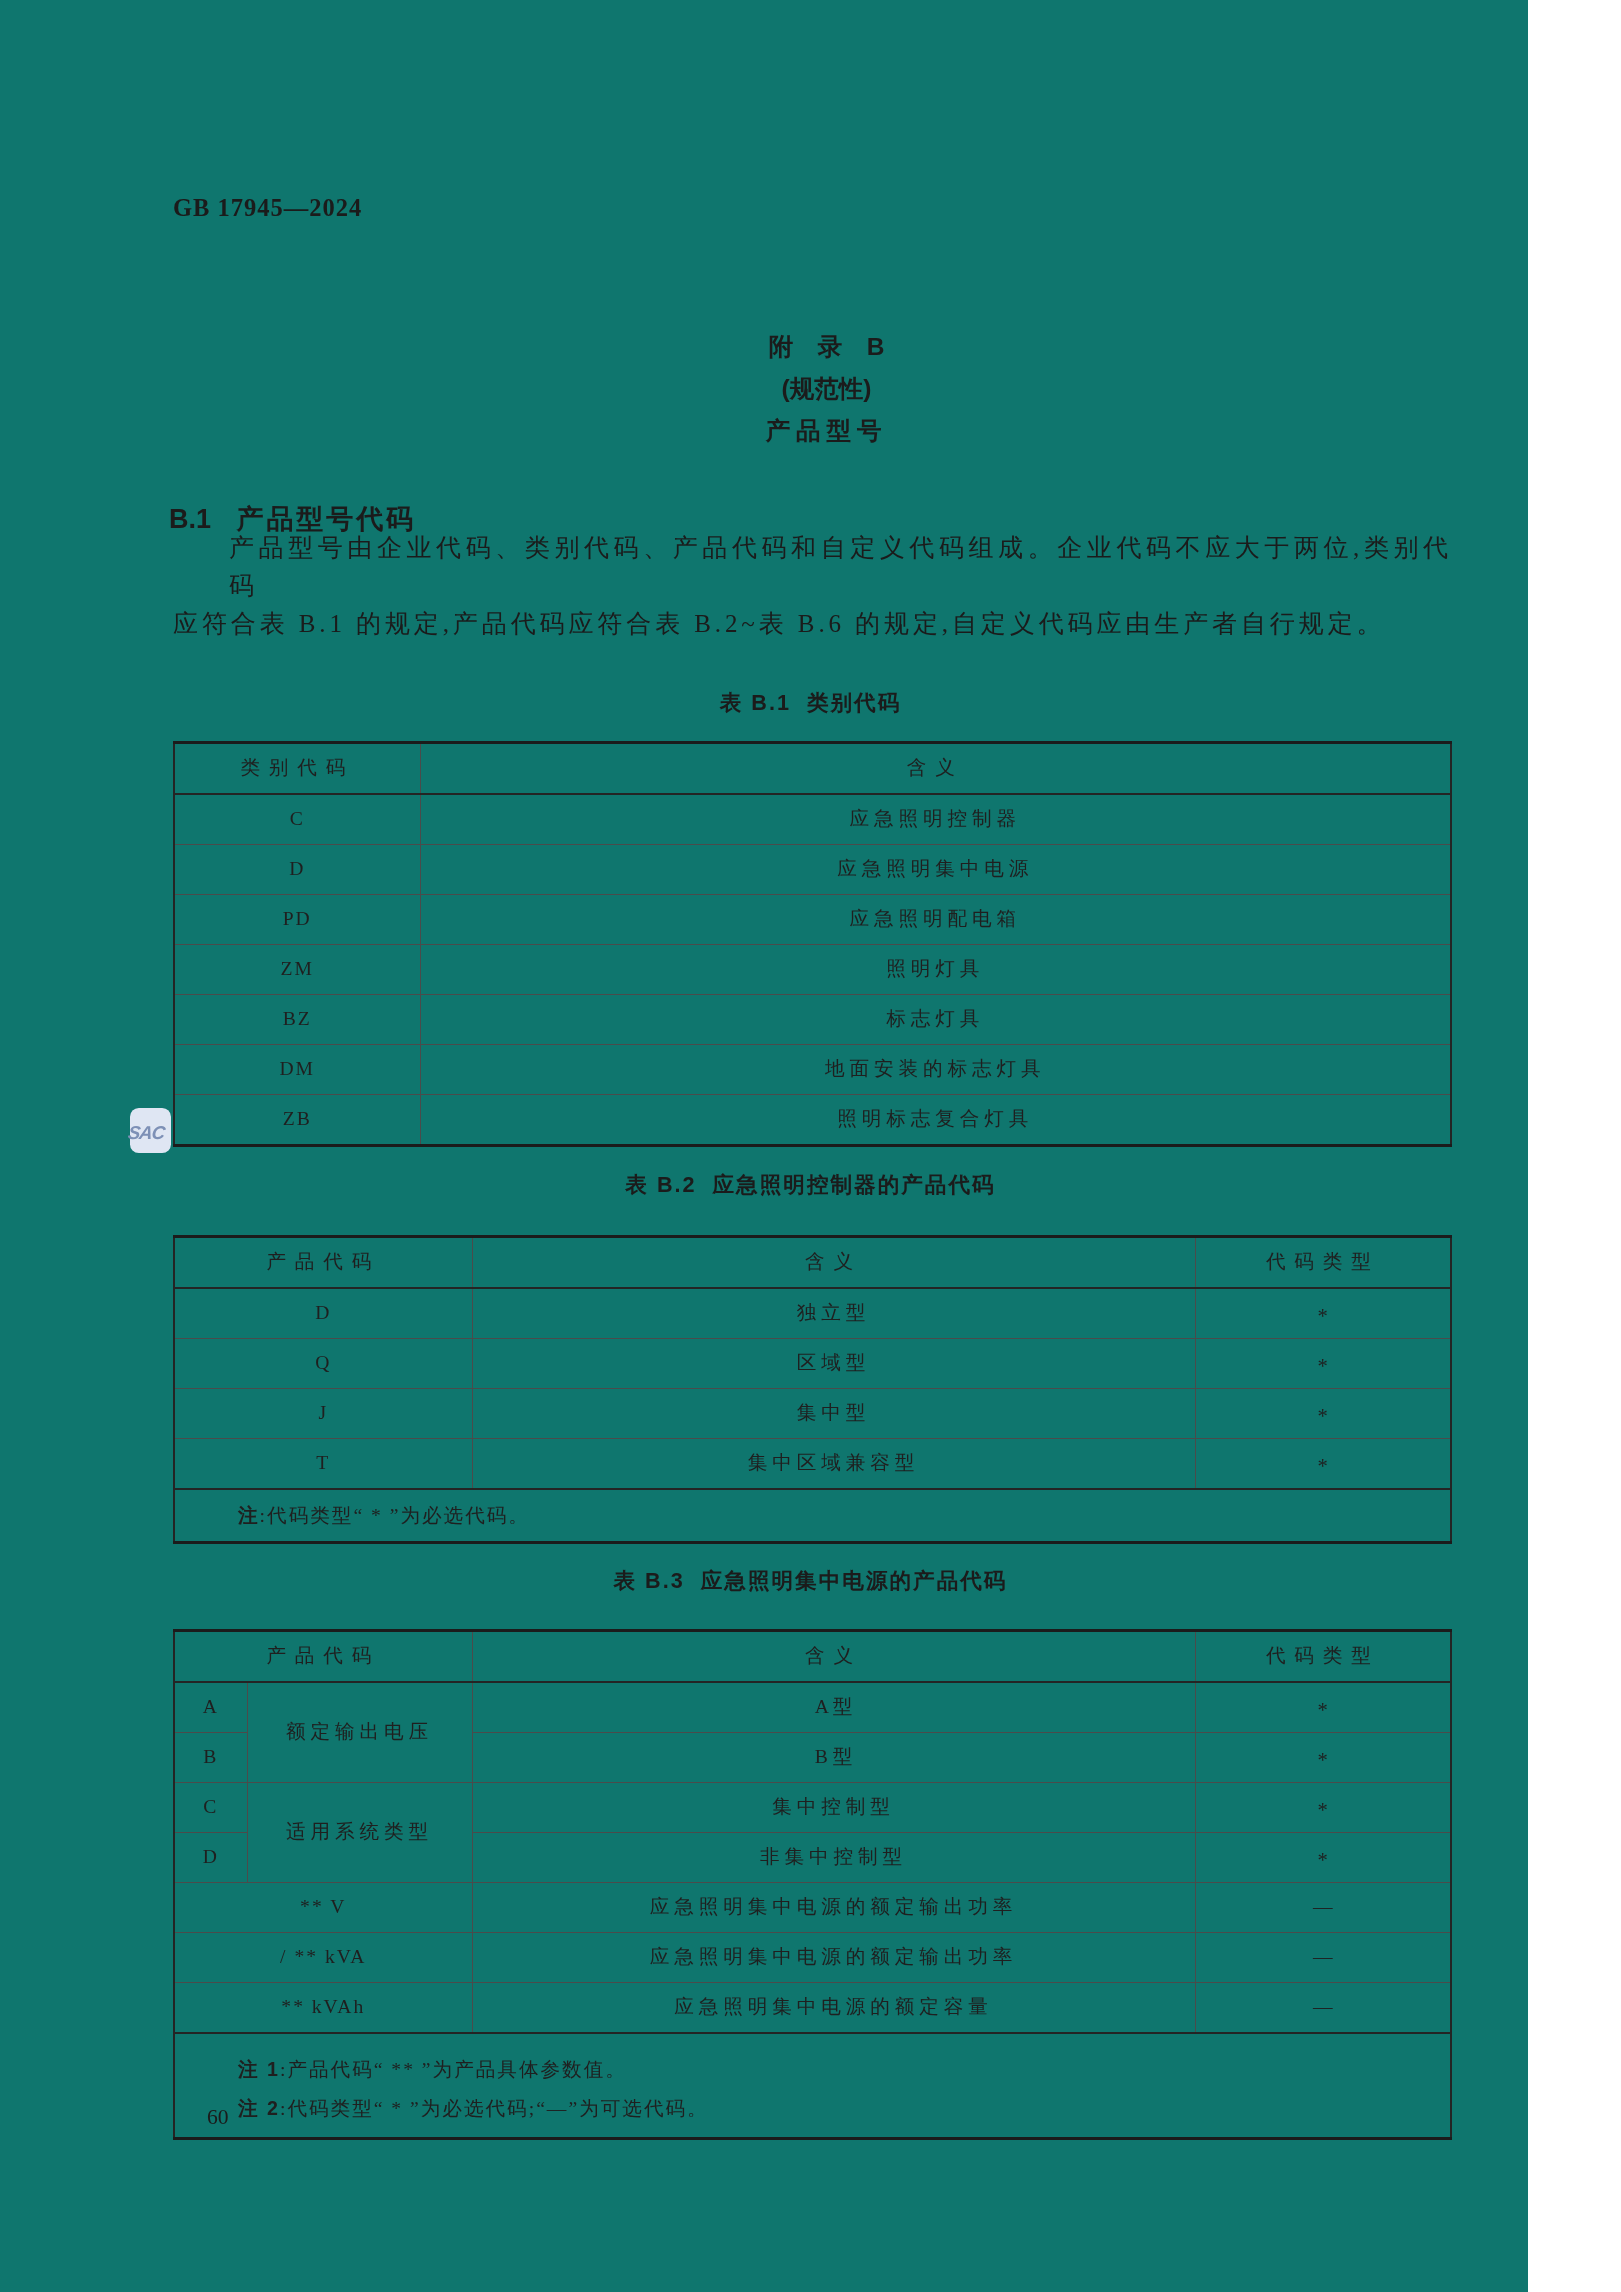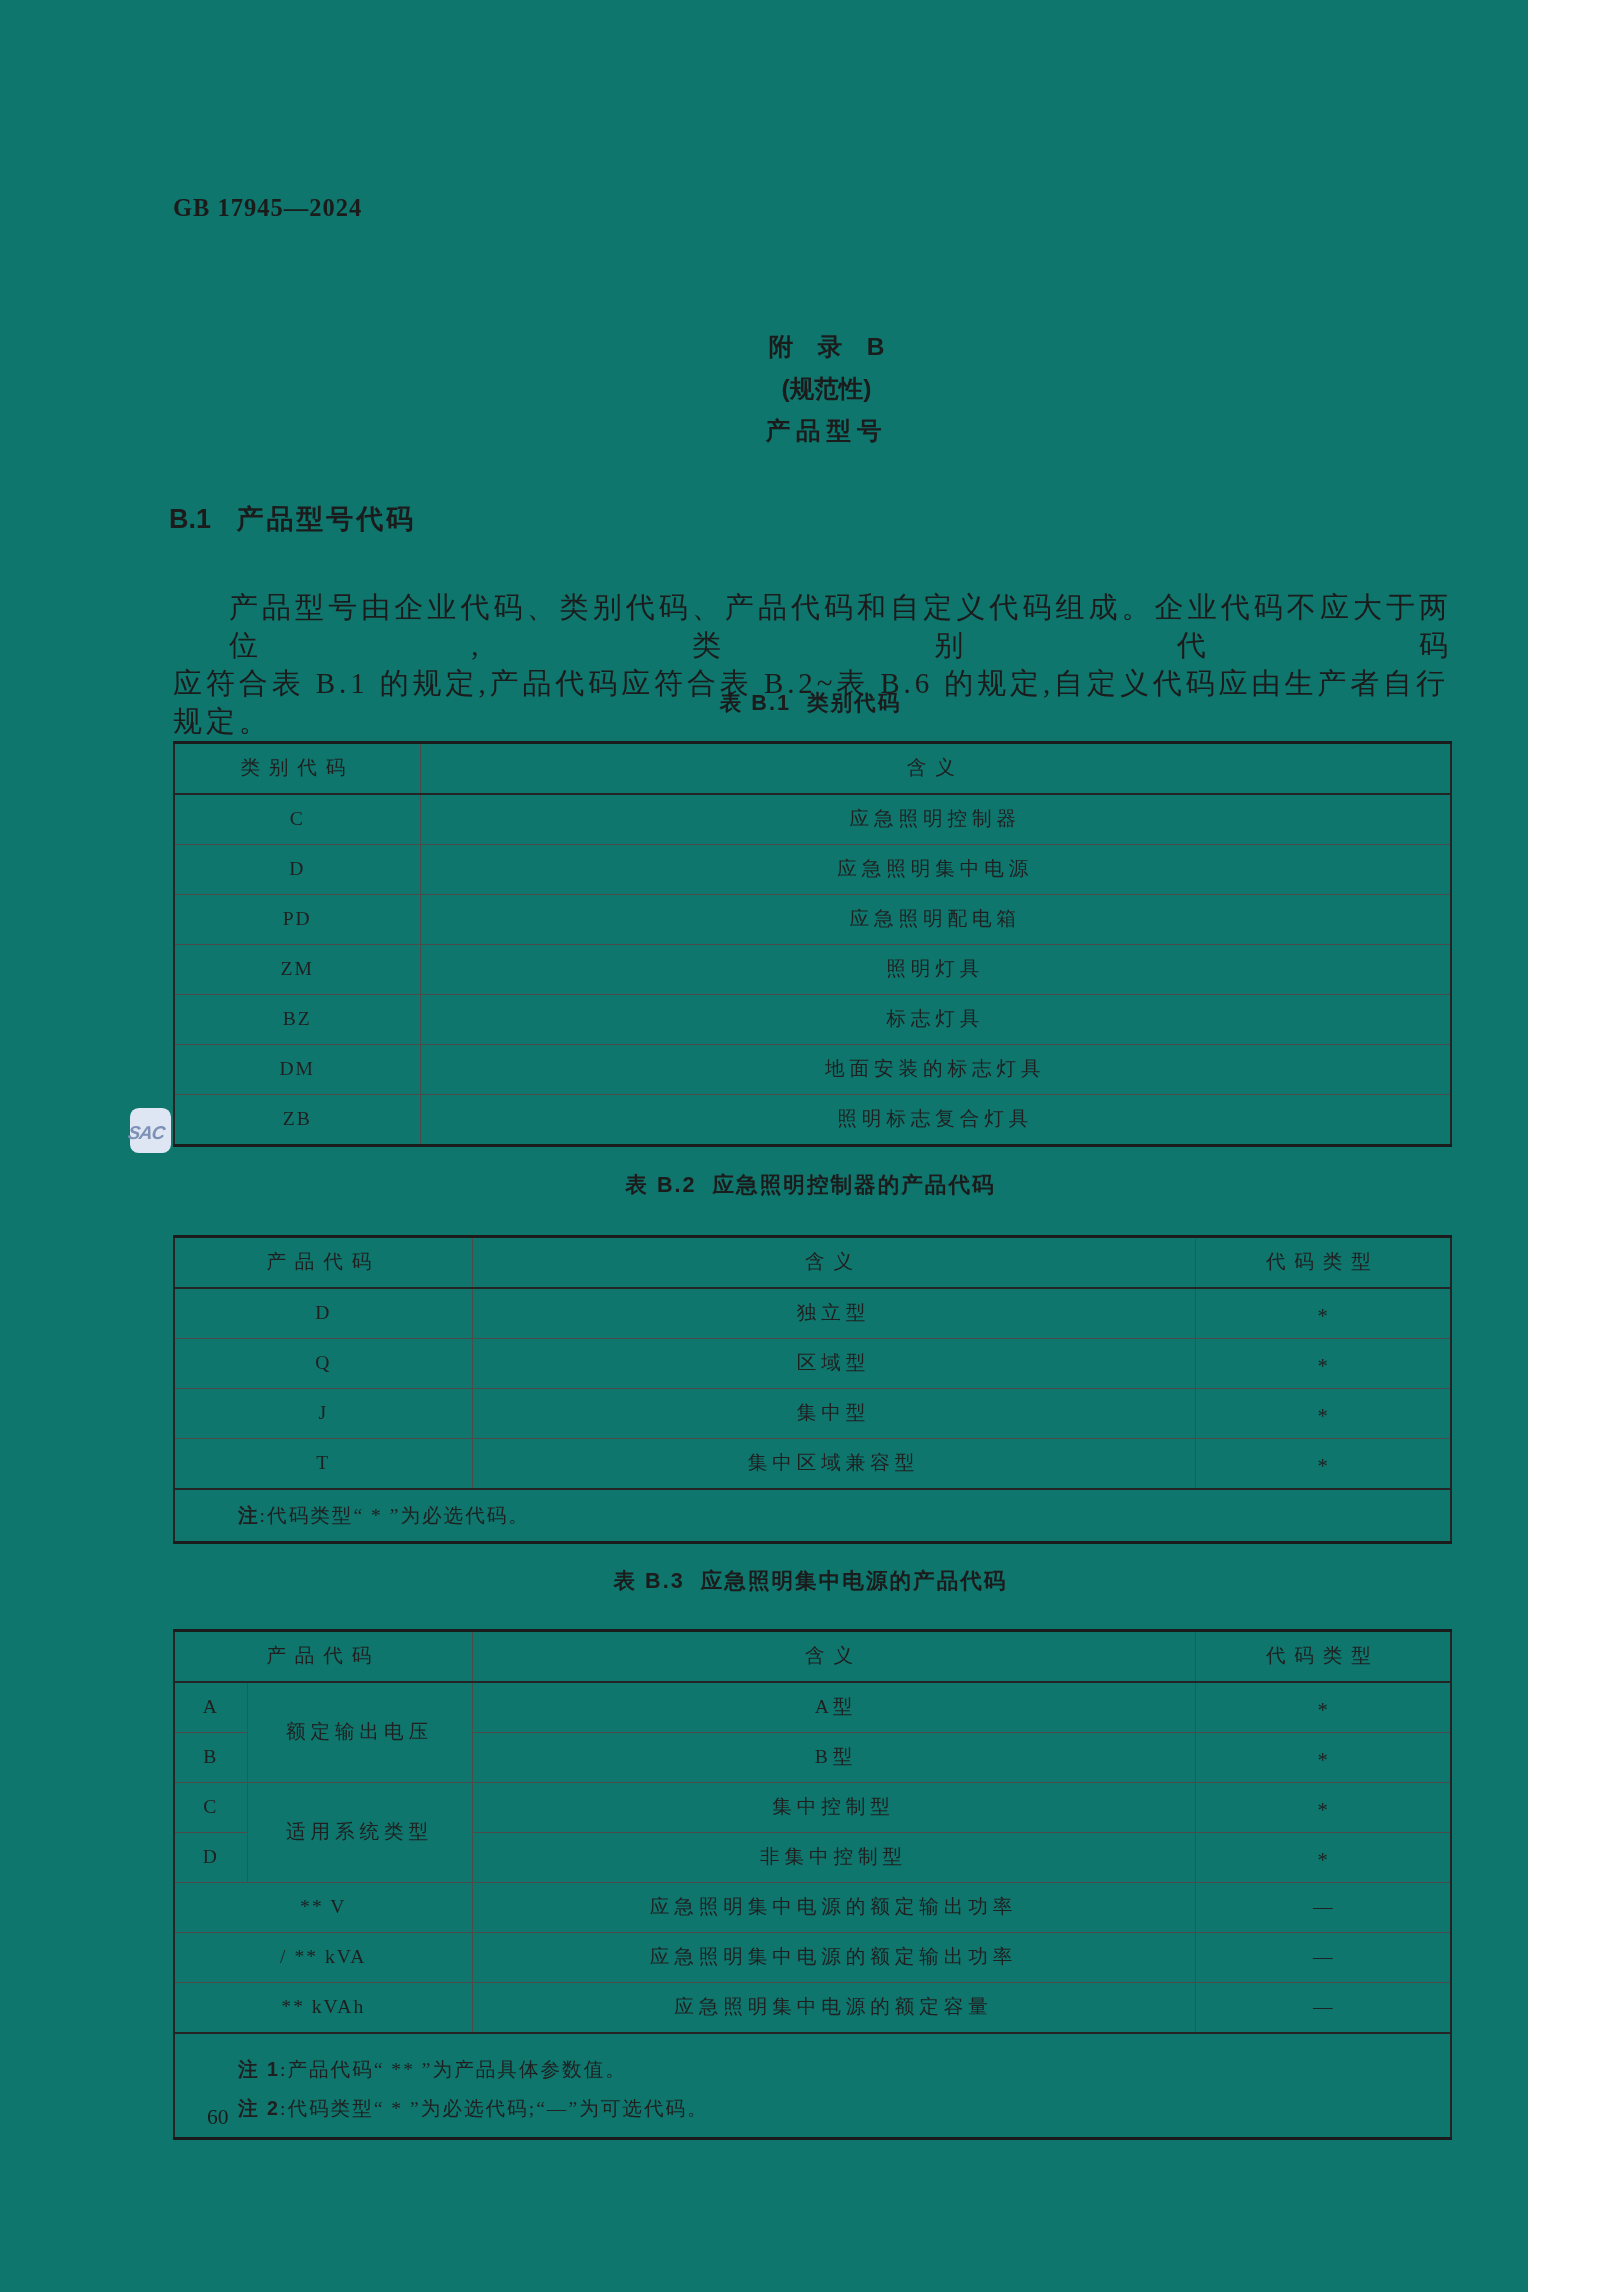--- a/index.html
+++ b/index.html
@@ -37,22 +37,22 @@
   .section-heading{
     left:169px;top:501px;
     font-family:"Liberation Sans", sans-serif;
     font-weight:700;font-size:27px;
   }
   .section-heading .sec-no{margin-right:25.5px;}
   .section-heading .sec-title{letter-spacing:2.9px;}
 
   
   .para{
-    left:173px;top:588px;width:1279px;
-    font-size:29px;line-height:38px;letter-spacing:3.9px;
+    left:173px;top:529px;width:1279px;
+    font-size:25px;line-height:38px;letter-spacing:3.9px;
   }
   .para .l1{
     text-align:justify;text-align-last:justify;
     padding-left:56px;
   }
 
   
   .tbl-caption{
     left:0;width:1621px;text-align:center;
     font-family:"Liberation Sans", sans-serif;

